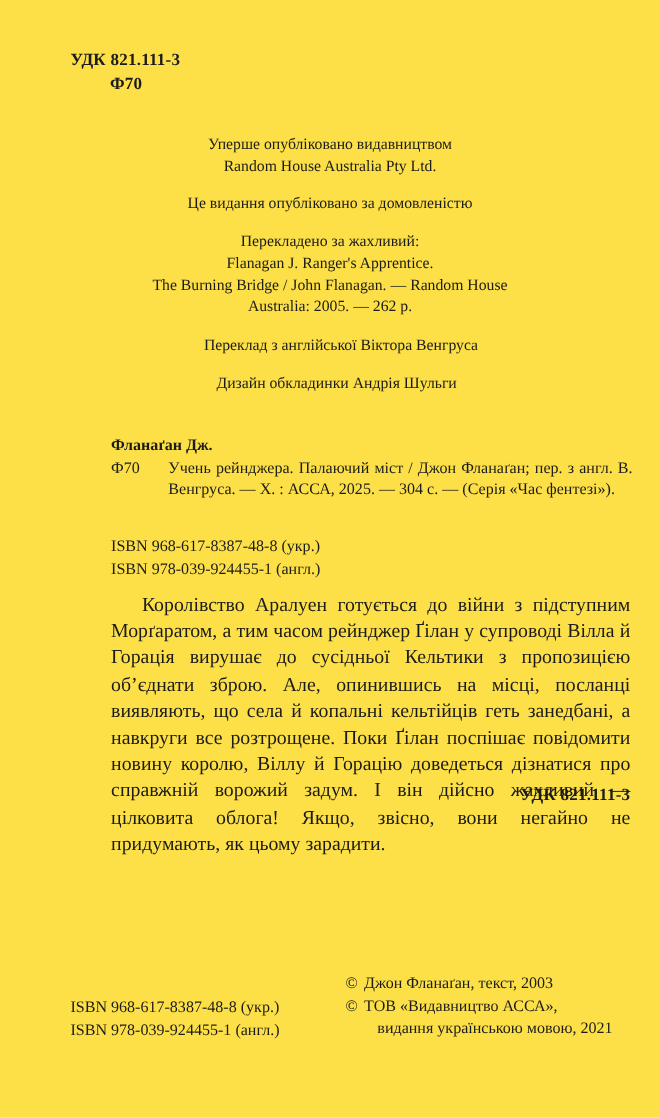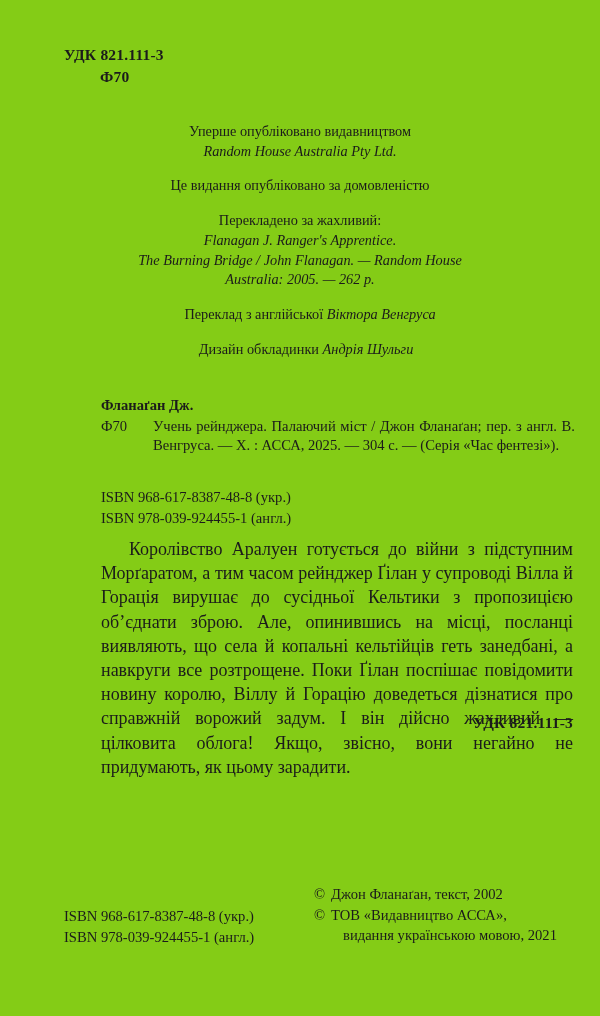--- a/index.html
+++ b/index.html
@@ -11,21 +11,21 @@
     width: 600px;
     height: 1016px;
     position: relative;
     font-family: "Liberation Serif", "DejaVu Serif", serif;
     color: #1b1b1b;
     overflow: hidden;
   }
   .page {
     position: absolute;
     inset: 0;
-    background: #84cc16;
+    background: #fde047;
   }
 
   
   .udc-top {
     position: absolute;
     left: 64px;
     top: 44px;
     font-size: 15.5px;
     font-weight: bold;
     letter-spacing: 0.2px;
@@ -44,21 +44,20 @@
     top: 122px;
     text-align: center;
     font-size: 14.3px;
     line-height: 1.38;
   }
   .imprint .grp {
     margin-bottom: 15px;
   }
   .imprint .grp:last-child { margin-bottom: 0; padding-left: 12px; }
   .imprint i, .imprint .it {
-    font-style: italic;
   }
   .imprint .line { display: block; }
 
   .credit {
     margin-top: 6px;
     padding-left: 20px;
   }
   .credit-2 { margin-top: 13px; }
 
   
@@ -216,21 +215,21 @@
 
   <div class="bottom">
 
     <div class="isbn-lower">
       <span>ISBN 968-617-8387-48-8 (укр.)</span>
       <span>ISBN 978-039-924455-1 (англ.)</span>
     </div>
 
     <div class="copyright">
       <span class="cline">
-        <span class="mark">©</span><span>Джон Фланаґан, текст, 2002</span>
+        <span class="mark">©</span><span>Джон Фланаґан, текст, 2003</span>
       </span>
       <span class="cline">
         <span class="mark">©</span><span>ТОВ «Видавництво АССА»,</span>
       </span>
       <span class="cont">видання українською мовою, 2021</span>
     </div>
 
   </div>
 
 </div>

